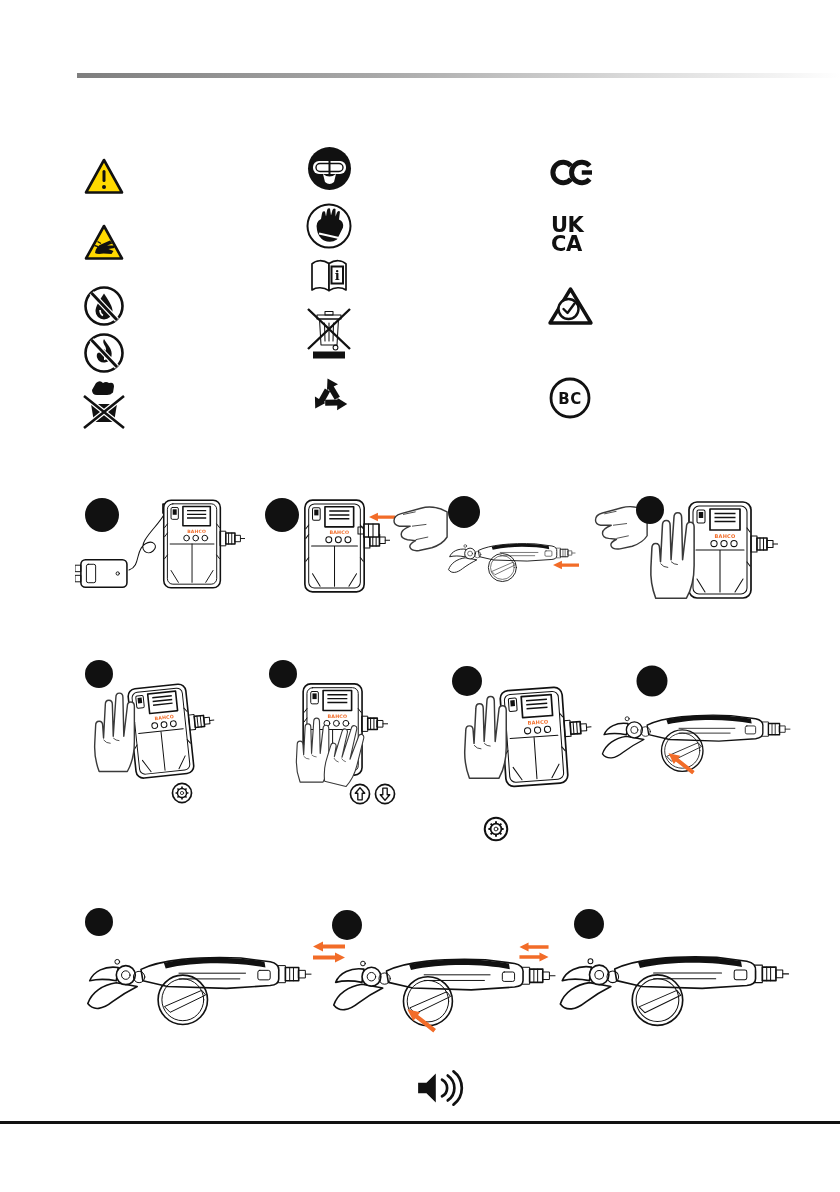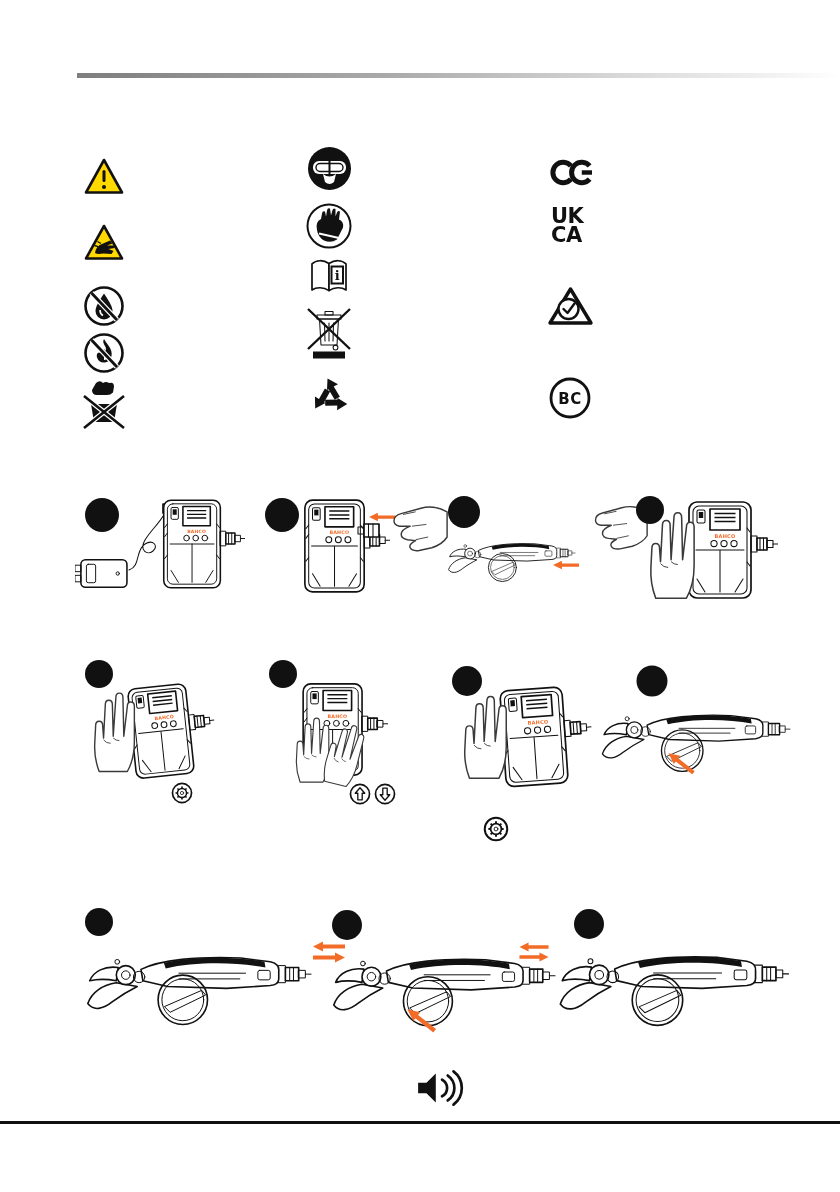--- a/index.html
+++ b/index.html
@@ -207,21 +207,21 @@
     </g>
   </svg>
 
   <svg class="abs" style="left:548px;top:157px" width="48" height="31" viewBox="0 0 54 32">
     <title>CE</title>
     <path d="M25.81 8.61 A11.5 11.5 0 1 0 25.81 23.39" fill="none" stroke="var(--ink)" stroke-width="5.6"></path>
     <path d="M46.81 8.61 A11.5 11.5 0 1 0 46.81 23.39" fill="none" stroke="var(--ink)" stroke-width="5.6"></path>
     <path d="M38 16 H49.5" stroke="var(--ink)" stroke-width="5"></path>
   </svg>
 
-  <div class="abs ukca" style="left:551px;top:207px;width:50px;">
+  <div class="abs ukca" style="left:551px;top:216px;width:50px;">
     <div>UK</div>
     <div>CA</div>
   </div>
 
   <svg class="abs" style="left:547px;top:285px" width="47" height="42" viewBox="0 0 47 42">
     <path d="M23.5 4 L44 38 L3 38 Z" fill="none" stroke="var(--ink)" stroke-width="3.4" stroke-linejoin="round"></path>
     <circle cx="21.5" cy="24" r="10" fill="#fff" stroke="var(--ink)" stroke-width="2.4"></circle>
     <path d="M16.5 24 L20.5 28 L27.5 18.5" fill="none" stroke="var(--ink)" stroke-width="2.4" stroke-linecap="round" stroke-linejoin="round"></path>
   </svg>
 

